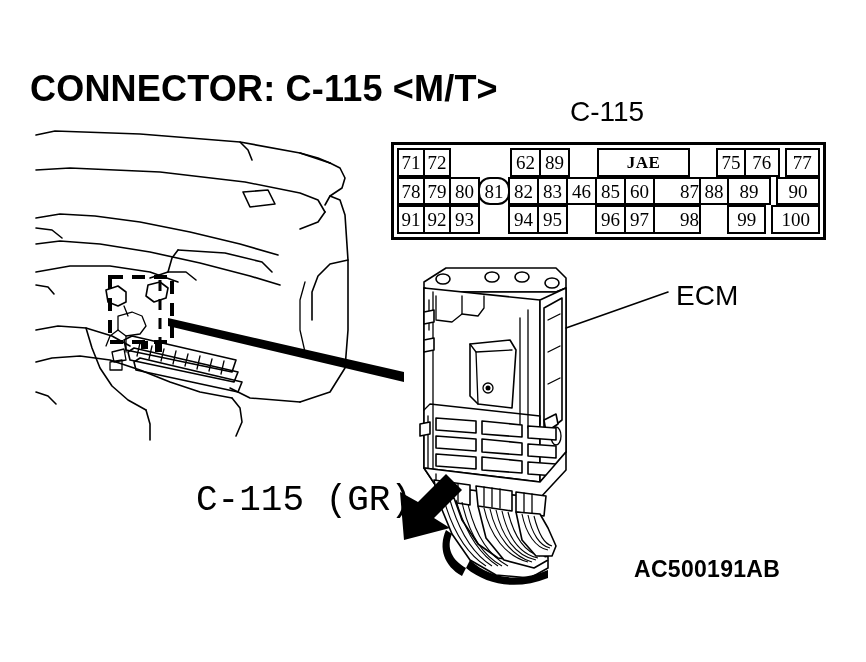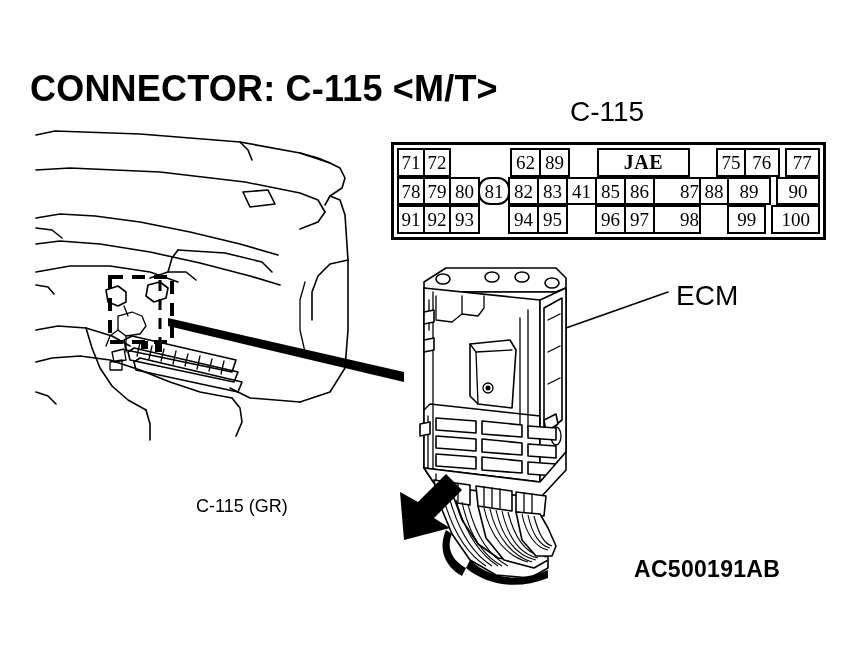--- a/index.html
+++ b/index.html
@@ -18,33 +18,33 @@
   
   #pin-table{position:absolute;left:391px;top:142px;width:435px;height:98px;
              border:3px solid #000;box-sizing:border-box;padding:3px;background:#fff;}
   .grid{width:100%;height:100%;display:flex;flex-direction:column;font-family:Liberation Serif, serif;}
   .trow{display:flex;flex:1 1 0;}
   .cell{border:2px solid #000;box-sizing:border-box;display:flex;
         align-items:center;justify-content:center;font-size:19px;line-height:1;
         margin-right:-2px;}
   .cell:last-child{margin-right:0;}
   .cell.blank{border:none;}
-  .cell.jae{font-weight:bold;font-size:20px;letter-spacing:.5px;}
+  .cell.jae{font-weight:bold;font-size:17px;letter-spacing:.5px;}
   
   .c1{flex:0 0 28px;}  .c2{flex:0 0 28px;}  .c3{flex:0 0 31px;}
   .c4{flex:0 0 32px;border-radius:12px;}  .c5{flex:0 0 31px;}  .c6{flex:0 0 31px;}
   .c7{flex:0 0 31px;}  .c8{flex:0 0 31px;}  .c9{flex:0 0 31px;}
   .c10{flex:0 0 30px;padding-left:25px;} .c11{flex:0 0 30px;} .c12{flex:1 1 auto;}
   .c13{flex:1 1 auto;margin-left:7px;}
   .span2{flex:0 0 63px;}
   .span3{flex:0 0 93px;}
 
   
   #ecm-label{position:absolute;left:676px;top:280px;font-size:28px;white-space:nowrap;}
-  #conn-gr-label{position:absolute;left:196px;top:496px;font-size:18px;white-space:nowrap;}
+  #conn-gr-label{position:absolute;left:196px;top:480px;font-size:36px;white-space:nowrap;font-family:Liberation Mono, monospace;}
   #ref-code{position:absolute;left:634px;top:556px;font-size:23px;font-weight:bold;
             letter-spacing:.3px;white-space:nowrap;}
 
   svg{position:absolute;left:0;top:0;width:866px;height:662px;overflow:visible;}
   .ln{fill:none;stroke:#000;stroke-width:1.6;stroke-linejoin:round;stroke-linecap:round;}
   .ln-thin{fill:none;stroke:#000;stroke-width:1.3;stroke-linejoin:round;stroke-linecap:round;}
   .ln-w{fill:#fff;stroke:#000;stroke-width:1.6;stroke-linejoin:round;}
   .dash{fill:none;stroke:#000;stroke-width:4;stroke-dasharray:13 9;}
   .dashthin{fill:none;stroke:#000;stroke-width:3;stroke-dasharray:11 8;}
   .solidblk{fill:#000;stroke:none;}
@@ -240,23 +240,23 @@
         <div class="cell c13">77</div>
       </div>
 
       <div class="trow">
         <div class="cell c1">78</div>
         <div class="cell c2">79</div>
         <div class="cell c3">80</div>
         <div class="cell c4">81</div>
         <div class="cell c5">82</div>
         <div class="cell c6">83</div>
-        <div class="cell c7">41</div>
+        <div class="cell c7">46</div>
         <div class="cell c8">85</div>
-        <div class="cell c9">86</div>
+        <div class="cell c9">60</div>
         <div class="cell c10">87</div>
         <div class="cell c11">88</div>
         <div class="cell c12">89</div>
         <div class="cell c13">90</div>
       </div>
 
       <div class="trow">
         <div class="cell c1">91</div>
         <div class="cell c2">92</div>
         <div class="cell c3">93</div>

